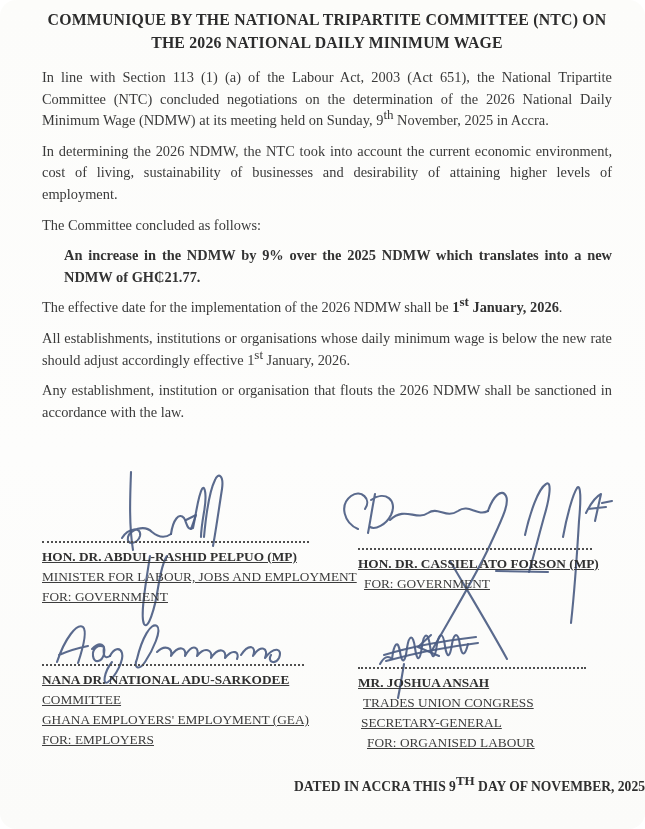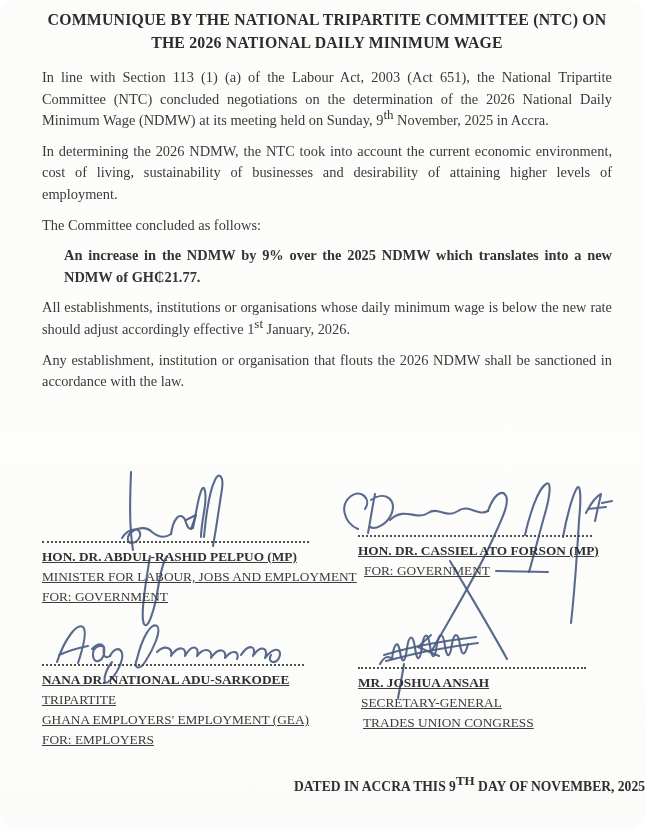--- a/index.html
+++ b/index.html
@@ -47,20 +47,21 @@
       </h1>
 
     <p class="just"><span>In line with Section 113 (1) (a) of the Labour Act, 2003 (Act 651), the National Tripartite Committee (NTC) concluded negotiations on the determination of the 2026 National Daily Minimum Wage (NDMW) at its meeting held on Sunday, 9</span><sup>th</sup><span> November, 2025 in Accra.</span></p>
 
     <p class="just">In determining the 2026 NDMW, the NTC took into account the current economic environment,  cost of living, sustainability of businesses and desirability of attaining higher levels of employment.</p>
 
     <p>The Committee concluded as follows:</p>
 
     <p class="bold-indent just">An increase in the NDMW by 9% over the 2025 NDMW which translates into a new NDMW of GH₵21.77.</p>
 
+    <p class="just"><span>The effective date for the implementation of the 2026 NDMW shall be </span><b><span>1</span><sup>st</sup><span> January, 2026</span></b><span>.</span></p>
 
     <p class="just"><span>All establishments, institutions or organisations whose daily minimum wage is below the new rate should adjust accordingly effective 1</span><sup>st</sup><span> January, 2026.</span></p>
 
     <p class="just">Any establishment, institution or organisation that flouts the 2026 NDMW shall be sanctioned in accordance with the law.</p>
 
   </div>
 
   <svg class="sig" style="left:100px;top:460px" width="150" height="175" viewBox="0 0 150 175">
     <path d="M31,12 C30,38 29,66 33,90"></path>
     <path d="M22,78 C28,68 42,66 40,76 C38,84 26,86 28,77 C30,70 44,64 52,72 C58,77 64,79 71,74"></path>
@@ -100,36 +101,37 @@
     <path d="M34,66 C32,78 30,90 28,100"></path>
   </svg>
 
   <div class="sigblock" style="left:42px;top:541px;width:288px">
     <div class="dotline" style="width:267px"></div>
     <div class="sig-name">HON. DR. ABDUL-RASHID PELPUO (MP)</div>
     <div class="sig-role">MINISTER FOR LABOUR, JOBS AND EMPLOYMENT</div>
     <div class="sig-role">FOR: GOVERNMENT</div>
   </div>
 
-  <div class="sigblock" style="left:358px;top:535px;width:254px">
+  <div class="sigblock" style="left:358px;top:548px;width:254px">
     <div class="dotline" style="width:234px"></div>
     <div class="sig-name">HON. DR. CASSIEL ATO FORSON (MP)</div>
     <div class="sig-role" style="padding-left:6px">FOR: GOVERNMENT</div>
   </div>
 
   <div class="sigblock" style="left:42px;top:664px;width:288px">
     <div class="dotline" style="width:262px"></div>
     <div class="sig-name">NANA DR. NATIONAL ADU-SARKODEE</div>
-    <div class="sig-role">TRIPARTITE</div>
+    <div class="sig-role">COMMITTEE</div>
     <div class="sig-role">GHANA EMPLOYERS' EMPLOYMENT (GEA)</div>
     <div class="sig-role">FOR: EMPLOYERS</div>
   </div>
 
   <div class="sigblock" style="left:358px;top:667px;width:254px">
     <div class="dotline" style="width:228px"></div>
     <div class="sig-name">MR. JOSHUA ANSAH</div>
+    <div class="sig-role" style="padding-left:5px">TRADES UNION CONGRESS</div>
     <div class="sig-role" style="padding-left:3px">SECRETARY-GENERAL</div>
-    <div class="sig-role" style="padding-left:5px">TRADES UNION CONGRESS</div>
+    <div class="sig-role" style="padding-left:9px">FOR: ORGANISED LABOUR</div>
   </div>
 
   <div class="footer"><span>DATED IN ACCRA THIS 9</span><sup>TH</sup><span> DAY OF NOVEMBER, 2025</span></div>
 
 </div>
 
 </body></html>

